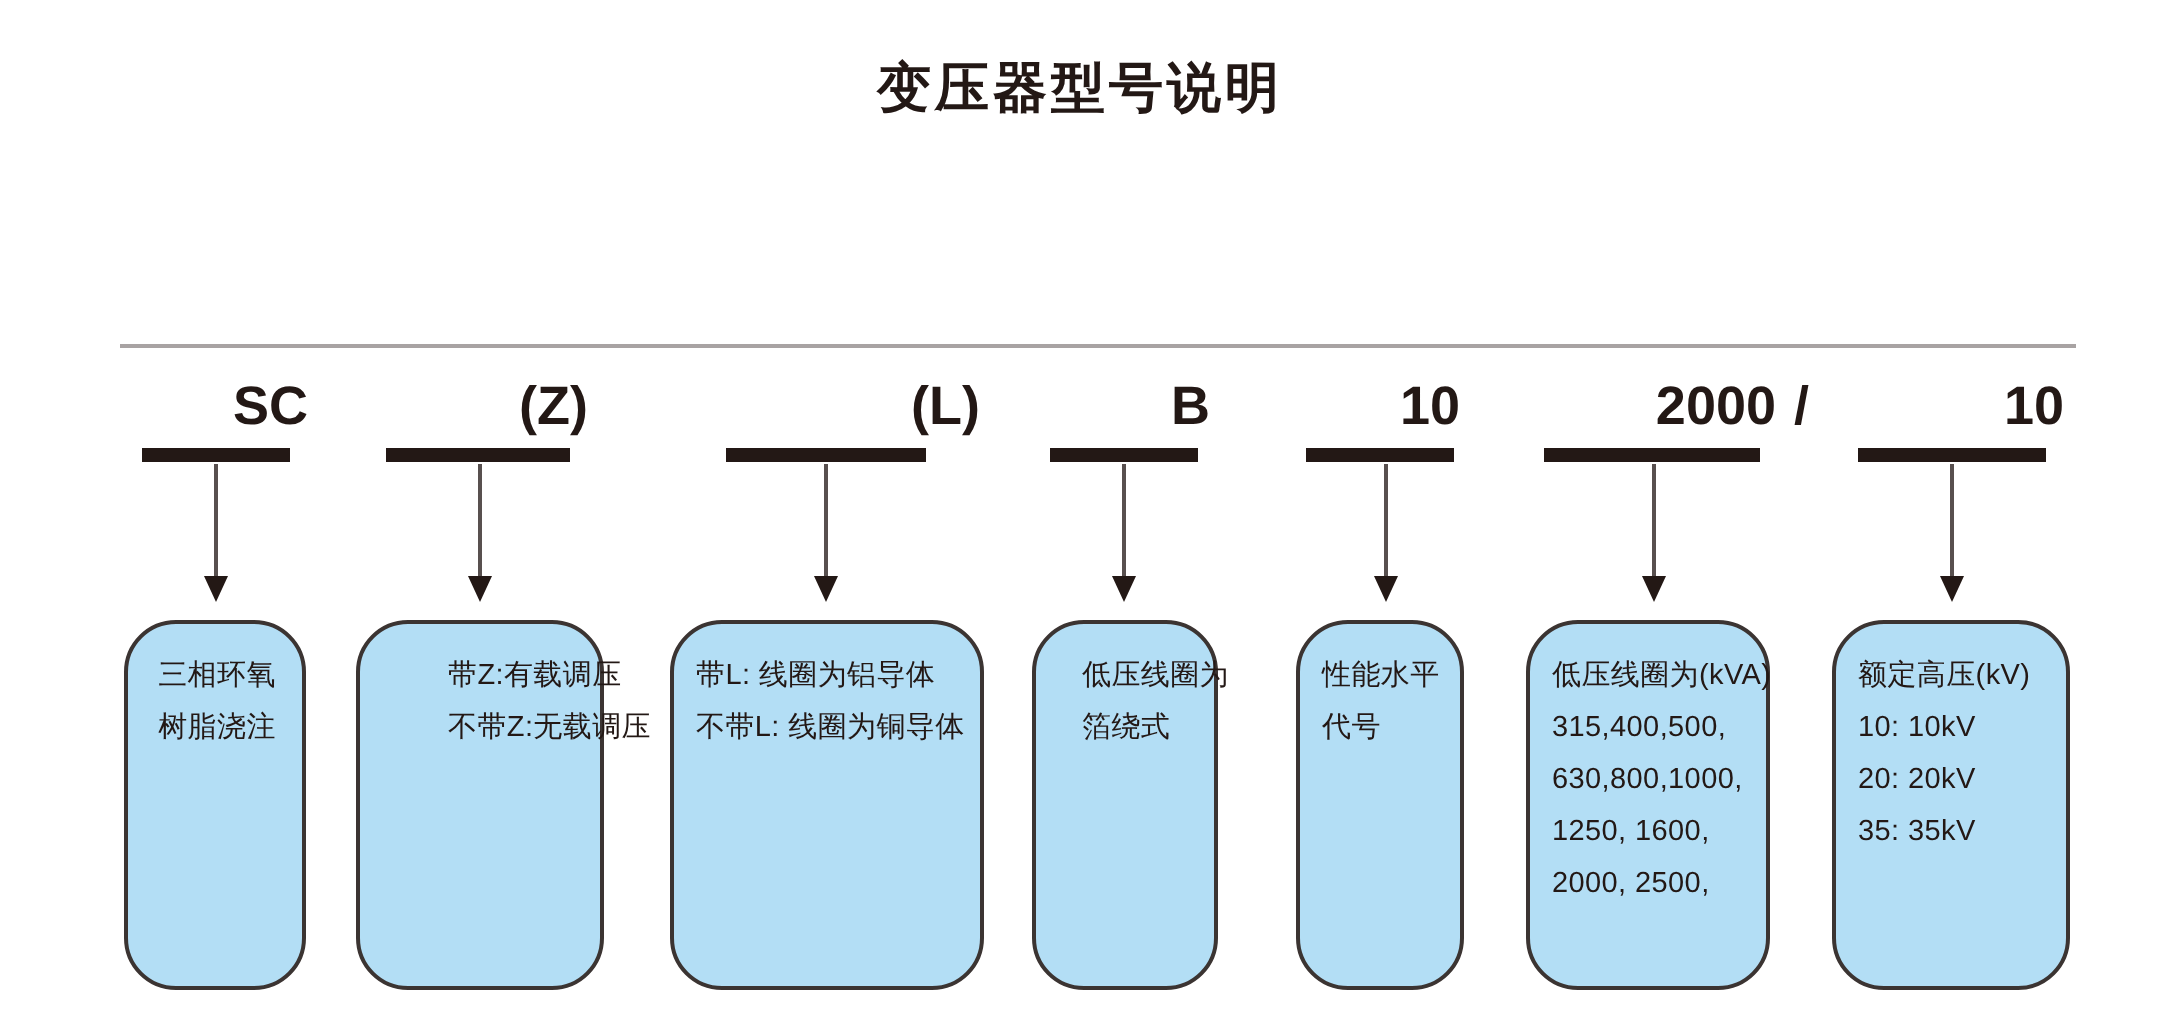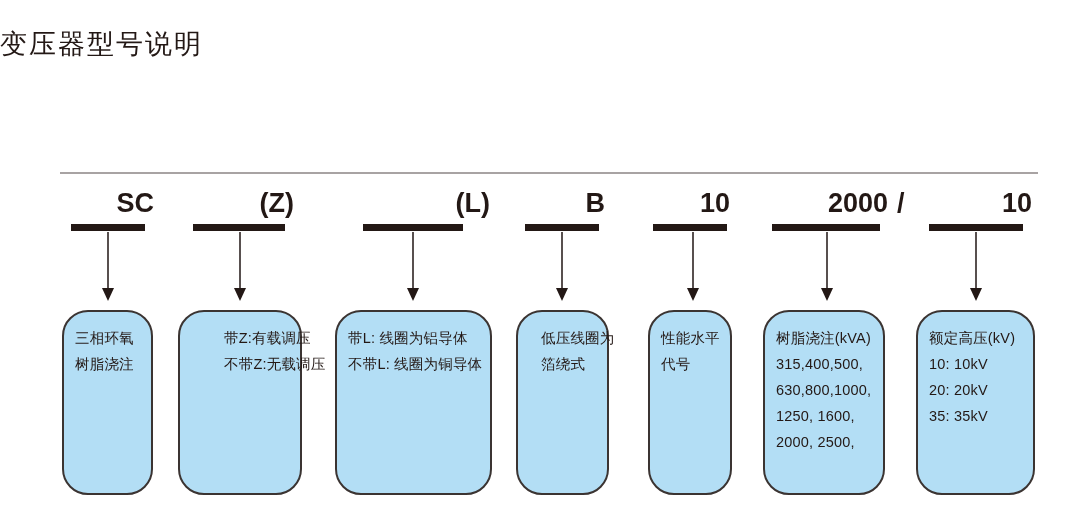--- a/index.html
+++ b/index.html
@@ -19,22 +19,23 @@
     position: absolute;
     inset: 0;
   }
 
   
   .title {
     position: absolute;
     top: 26px;
     left: 0;
     width: 1080px;
+    text-align: center;
     font-size: 27px;
-    font-weight: normal;
+    font-weight: bold;
     letter-spacing: 2px;
     color: #231815;
   }
 
   
   .top-rule {
     position: absolute;
     left: 60px;
     top: 172px;
     width: 978px;
@@ -195,21 +196,21 @@
   </div>
   <div class="arrow" style="left:821px;">
     <div class="shaft"></div>
     <div class="head"></div>
   </div>
   <div class="arrow" style="left:970px;">
     <div class="shaft"></div>
     <div class="head"></div>
   </div>
 
-  <div class="desc-box" style="left:62px; width:91px;">
+  <div class="desc-box" style="left:62px; width:91px;text-align:center;">
     <div class="desc-line">三相环氧</div>
     <div class="desc-line">树脂浇注</div>
   </div>
 
   <div class="desc-box" style="left:178px; width:124px;padding-left:44px;">
     <div class="desc-line">带Z:有载调压</div>
     <div class="desc-line">不带Z:无载调压</div>
   </div>
 
   <div class="desc-box" style="left:335px; width:157px;">
@@ -221,21 +222,21 @@
     <div class="desc-line">低压线圈为</div>
     <div class="desc-line">箔绕式</div>
   </div>
 
   <div class="desc-box" style="left:648px; width:84px;">
     <div class="desc-line">性能水平</div>
     <div class="desc-line">代号</div>
   </div>
 
   <div class="desc-box" style="left:763px; width:122px;">
-    <div class="desc-line">树脂浇注(kVA)</div>
+    <div class="desc-line">低压线圈为(kVA)</div>
     <div class="desc-line">315,400,500,</div>
     <div class="desc-line">630,800,1000,</div>
     <div class="desc-line">1250, 1600,</div>
     <div class="desc-line">2000, 2500,</div>
   </div>
 
   <div class="desc-box" style="left:916px; width:119px;">
     <div class="desc-line">额定高压(kV)</div>
     <div class="desc-line">10: 10kV</div>
     <div class="desc-line">20: 20kV</div>

